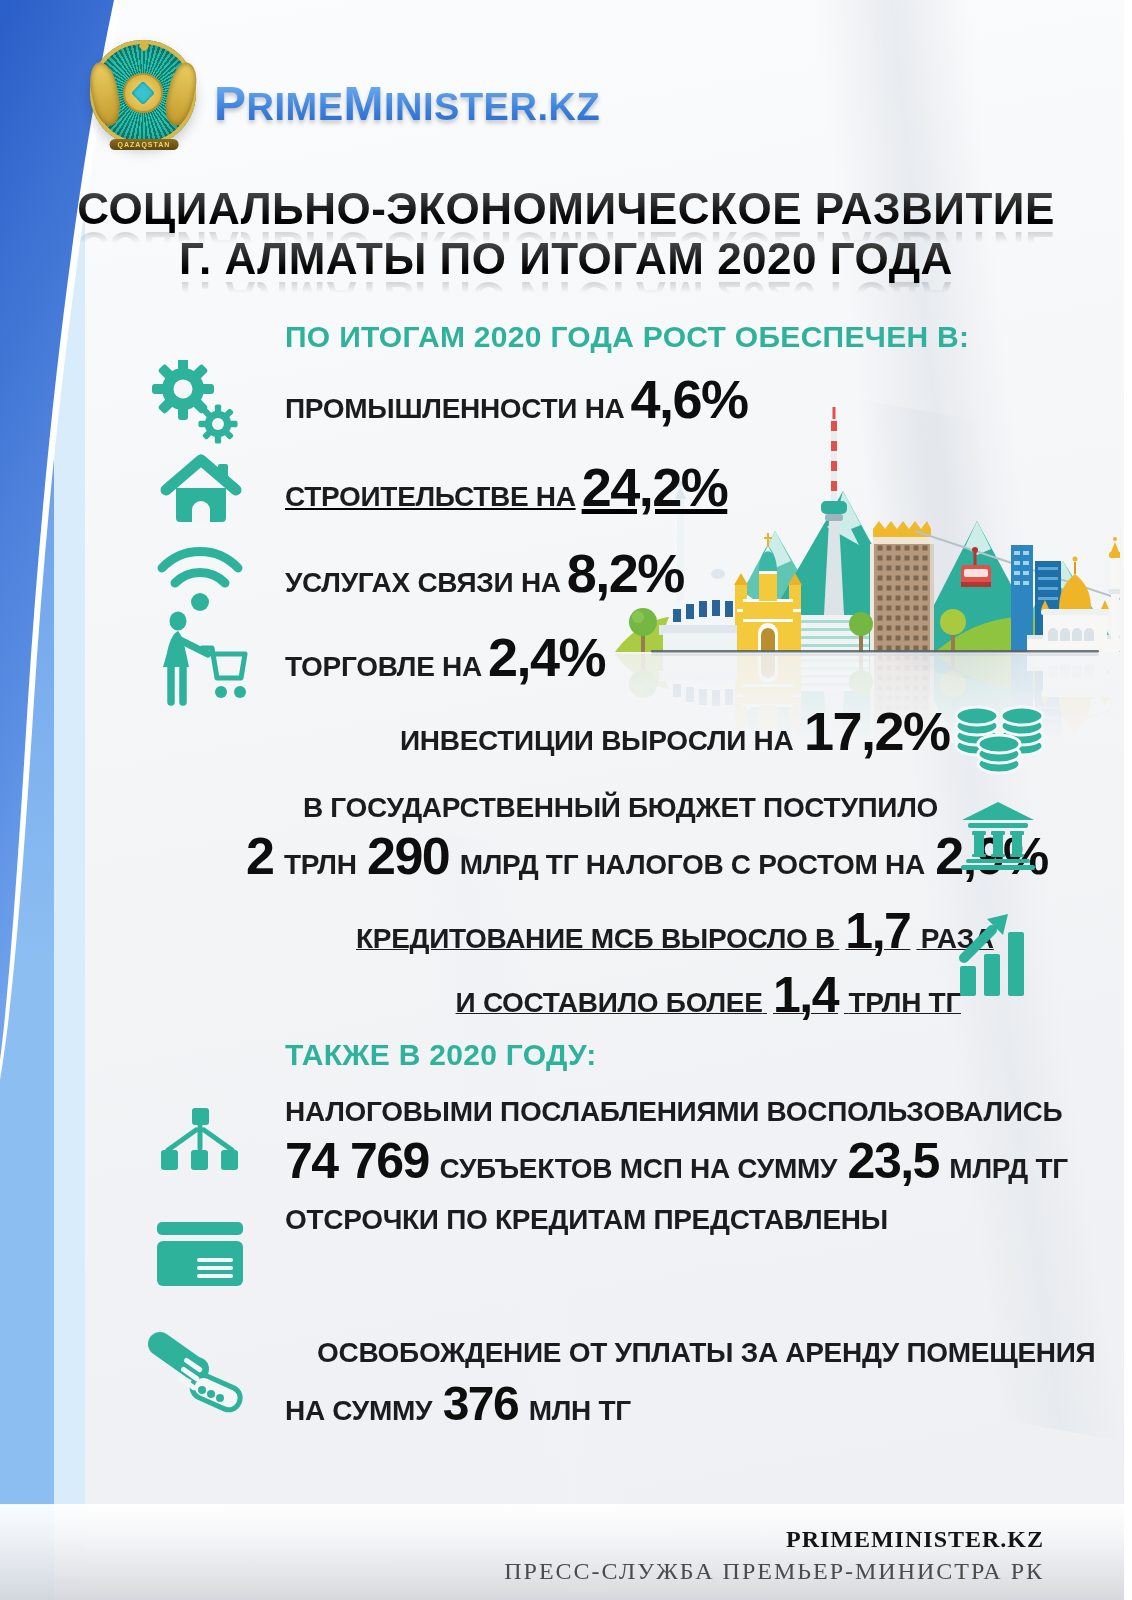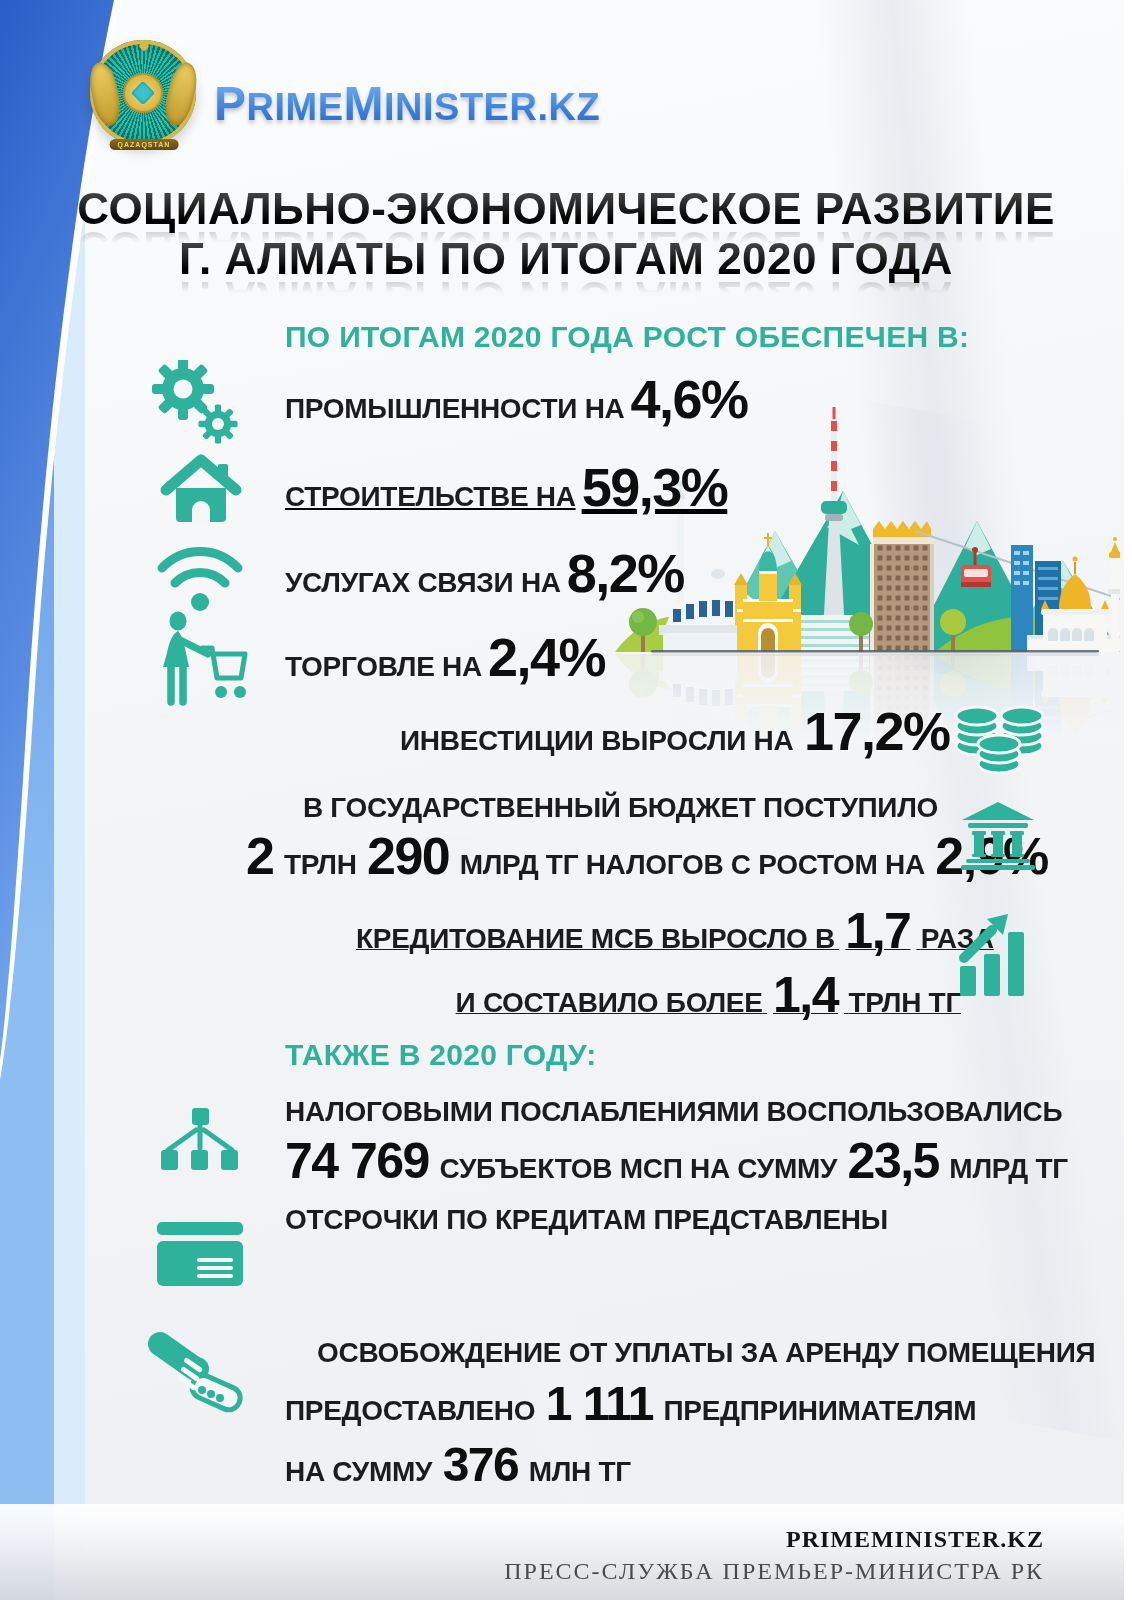--- a/index.html
+++ b/index.html
@@ -309,21 +309,21 @@
   </div>
 
   <svg class="icon" style="left:156px;top:452px;" width="90" height="80" viewBox="0 0 90 80">
     <rect x="62" y="12" width="10" height="18" rx="2" fill="#2fb29c"></rect>
     <path d="M10,38 L45,8 L80,38" fill="none" stroke="#2fb29c" stroke-width="11" stroke-linecap="round" stroke-linejoin="round"></path>
     <path d="M20,36 h50 v30 a4,4 0 0 1 -4,4 H24 a4,4 0 0 1 -4,-4 Z" fill="#2fb29c"></path>
     <path d="M36,70 v-12 a9,9 0 0 1 18,0 v12 Z" fill="#f5f6f8"></path>
   </svg>
   <div class="stat-text" style="top:460px;text-decoration:underline;">
     <span class="lbl">СТРОИТЕЛЬСТВЕ НА</span>
-    <span class="num n54">59,3%</span>
+    <span class="num n54">24,2%</span>
   </div>
 
   <svg class="icon" style="left:155px;top:538px;" width="90" height="80" viewBox="0 0 90 80">
     <path d="M7,30 C28,8 62,8 83,30" fill="none" stroke="#2fb29c" stroke-width="9" stroke-linecap="round"></path>
     <path d="M20,45 C34,31 56,31 70,45" fill="none" stroke="#2fb29c" stroke-width="9" stroke-linecap="round"></path>
     <circle cx="45" cy="64" r="9" fill="#2fb29c"></circle>
   </svg>
   <div class="stat-text" style="top:546px;">
     <span class="lbl">УСЛУГАХ СВЯЗИ НА</span>
     <span class="num n54">8,2%</span>
@@ -456,25 +456,20 @@
     <rect x="32" y="49" width="21" height="5" rx="2.5" transform="rotate(35 32 49)" fill="#f5f6f8"></rect>
     <circle cx="54" cy="64" r="4" fill="#2fb29c"></circle>
     <circle cx="63" cy="68" r="4" fill="#2fb29c"></circle>
     <circle cx="72" cy="72" r="4" fill="#2fb29c"></circle>
   </svg>
   <div class="stat-text" style="top:1330px;display:block;">
     <div style="line-height:46px;margin-left:32px;">
       <span class="lbl">ОСВОБОЖДЕНИЕ ОТ УПЛАТЫ ЗА АРЕНДУ ПОМЕЩЕНИЯ</span>
     </div>
     <div style="line-height:52px;">
-      <span class="lbl">ПРЕДОСТАВЛЕНО</span>
-      <span class="num n48">1 111</span>
-      <span class="lbl">ПРЕДПРИНИМАТЕЛЯМ</span>
-    </div>
-    <div style="line-height:52px;">
       <span class="lbl">НА СУММУ</span>
       <span class="num n48">376</span>
       <span class="lbl">МЛН ТГ</span>
     </div>
   </div>
 
   <div class="footer">
     <div class="footer-inner">
       <div class="footer-brand">PRIMEMINISTER.KZ</div>
       <div class="footer-press">ПРЕСС-СЛУЖБА ПРЕМЬЕР-МИНИСТРА РК</div>

